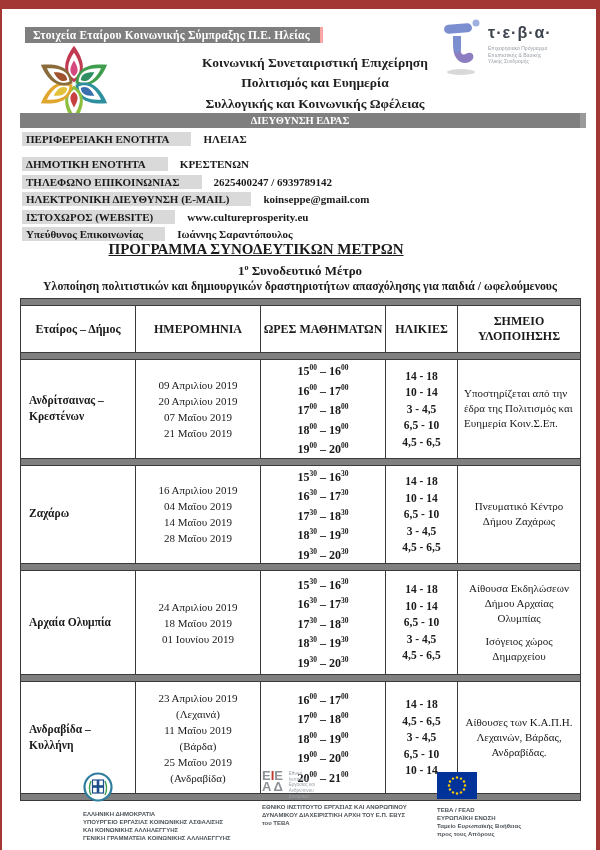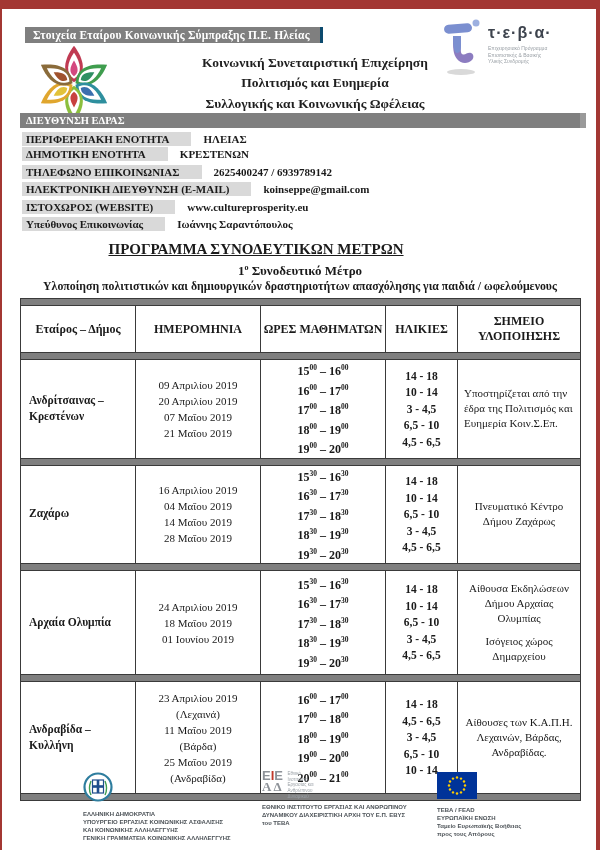--- a/index.html
+++ b/index.html
@@ -9,42 +9,43 @@
   }
   
   .topbar{position:absolute;left:0;top:0;width:600px;height:9px;background:#a33733;}
   .leftbar{position:absolute;left:0;top:0;width:2px;height:850px;background:#a33733;}
   .rightbar{position:absolute;right:0;top:0;width:4px;height:850px;background:#a33733;}
 
   
   .header-bar{
     position:absolute;left:25px;top:27px;background:#7f7f7f;color:#fff;
     font-size:11.5px;font-weight:bold;padding:2px 10px 2px 8px;letter-spacing:.2px;
-    border-right:3px solid #0c4a6e;
+    border-right:3px solid #fca5a5;
   }
   .flower{position:absolute;left:30px;top:44px;}
   .org-name{
     position:absolute;left:140px;top:53px;width:350px;text-align:center;
     font-weight:bold;font-size:13.5px;line-height:1.5;color:#1f1f1f;
   }
   .teba{position:absolute;left:440px;top:16px;width:140px;display:flex;gap:6px;}
   .teba-glyph{width:42px;height:62px;flex:0 0 auto;}
   .teba-txt{padding-top:8px;}
   .teba-word{font-family:"Liberation Sans",sans-serif;font-weight:bold;font-size:16px;color:#3d434d;letter-spacing:1px;}
   .teba-sub{margin-top:3px;font-family:"Liberation Sans",sans-serif;font-size:5px;line-height:1.3;color:#9aa0a6;}
 
   
   .addr-bar{
     position:absolute;left:20px;top:113px;width:548px;height:13px;background:#7f7f7f;
     color:#fff;font-weight:bold;font-size:10.5px;padding:2px 6px 0 6px;
     border-right:6px solid #9a9a9a;
+    text-align:center;
   }
   .contact{position:absolute;left:22px;top:132px;width:556px;}
   .contact-row{display:flex;align-items:baseline;margin-bottom:3.5px;font-size:11px;font-weight:bold;}
-  .contact-row.first{margin-bottom:1px;}
+  .contact-row.first{margin-bottom:11px;}
   .chip{background:#d9d9d9;padding:1px 22px 1px 4px;white-space:nowrap;}
   .val{margin-left:12px;white-space:nowrap;}
 
   
   .prog-title{position:absolute;left:0;top:241px;width:512px;text-align:center;
     font-size:15px;font-weight:bold;text-decoration:underline;}
   .prog-sub{position:absolute;left:0;top:263px;width:600px;text-align:center;
     font-size:13px;font-weight:bold;}
   .prog-sub sup{font-size:8px;}
   .prog-desc{position:absolute;left:0;top:279px;width:600px;text-align:center;
@@ -70,21 +71,21 @@
 
   
   .footer-block{position:absolute;font-family:"Liberation Sans",sans-serif;color:#4d5358;}
   .f-gov{left:83px;top:772px;width:170px;}
   .f-gov .lines{margin-top:4px;font-size:6px;font-weight:bold;line-height:1.35;}
   .f-eiead{left:262px;top:770px;width:160px;}
   .eiead-top{display:flex;gap:4px;align-items:flex-start;}
   .eiead-letters{line-height:11px;font-weight:bold;font-family:"Liberation Sans",sans-serif;}
   .eiead-letters .l1{font-size:13px;color:#8d9298;letter-spacing:0;}
   .eiead-letters .l1 .red{color:#c0392b;}
-  .eiead-letters .l2{font-size:13px;color:#8d9298;letter-spacing:2px;font-family:Liberation Serif, serif;}
+  .eiead-letters .l2{font-size:13px;color:#8d9298;letter-spacing:2px;}
   .eiead-side{font-size:4.5px;line-height:1.25;color:#9aa0a6;padding-top:1px;}
   .f-eiead .lines{margin-top:4px;font-size:6px;font-weight:bold;line-height:1.35;}
   .f-eu{left:437px;top:772px;width:130px;}
   .f-eu .lines{margin-top:3px;font-size:6px;font-weight:bold;line-height:1.35;}
 </style>
 </head>
 <body>
 
 <div class="topbar"></div>
 <div class="leftbar"></div>

